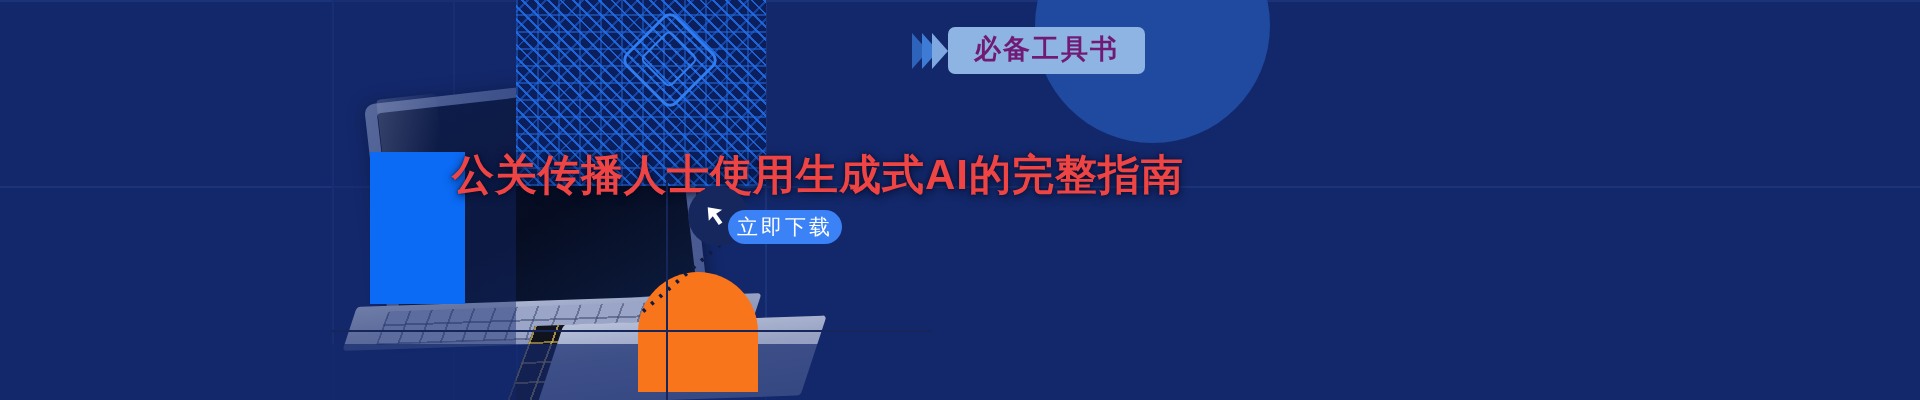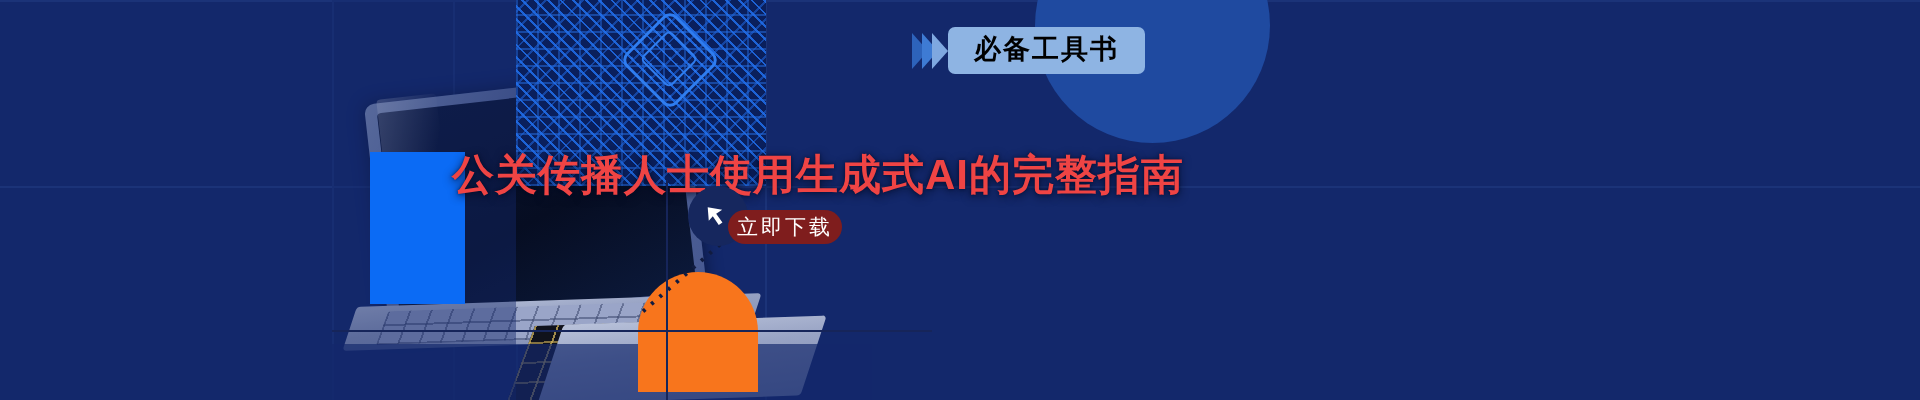--- a/index.html
+++ b/index.html
@@ -115,21 +115,21 @@
     width:0;height:0;margin-right:-6px;
     border-top:18px solid transparent;
     border-bottom:18px solid transparent;
     border-left:16px solid #2d63bb;
   }
   .chev.c2{border-left-color:#3e7bd4;}
   .chev.c3{border-left-color:#7fa8e0;}
   .badge-pill{
     background:#8eb4e3;border-radius:7px;
     padding:7px 26px 9px 26px;
-    color:#000000;font-size:27px;font-weight:bold;
+    color:#701a75;font-size:27px;font-weight:bold;
     letter-spacing:2px;line-height:1.15;
     white-space:nowrap;
   }
 
   
   .title{
     position:absolute;
     color:#ef4444;
     font-size:42px;
     font-weight:bold;
@@ -142,21 +142,21 @@
   .cursor-circle{
     position:absolute;border-radius:50%;
     background:#16275e;
     display:flex;align-items:center;justify-content:center;
   }
   .cursor-circle svg{display:block;}
 
   
   .cta{
     position:absolute;
-    background:#7f1d1d;
+    background:#3b82f6;
     border-radius:26px;
     color:#ffffff;
     font-size:21px;
     letter-spacing:3px;
     display:flex;align-items:center;justify-content:center;
     white-space:nowrap;
     cursor:pointer;
     border:none;
     font-family:Liberation Sans, sans-serif;
   }

